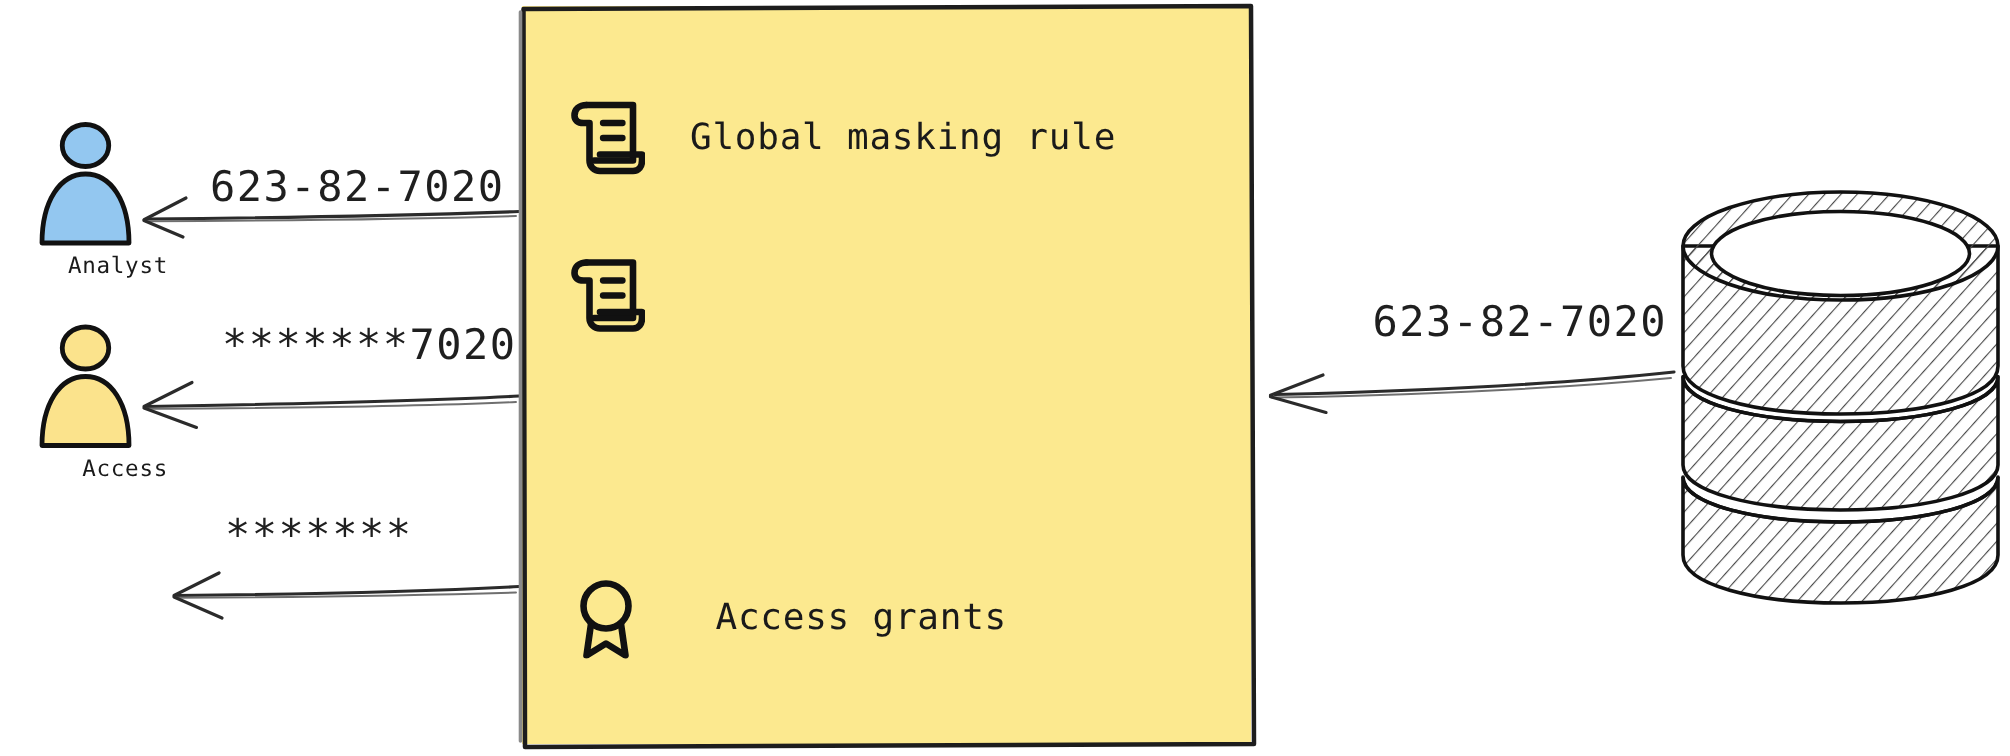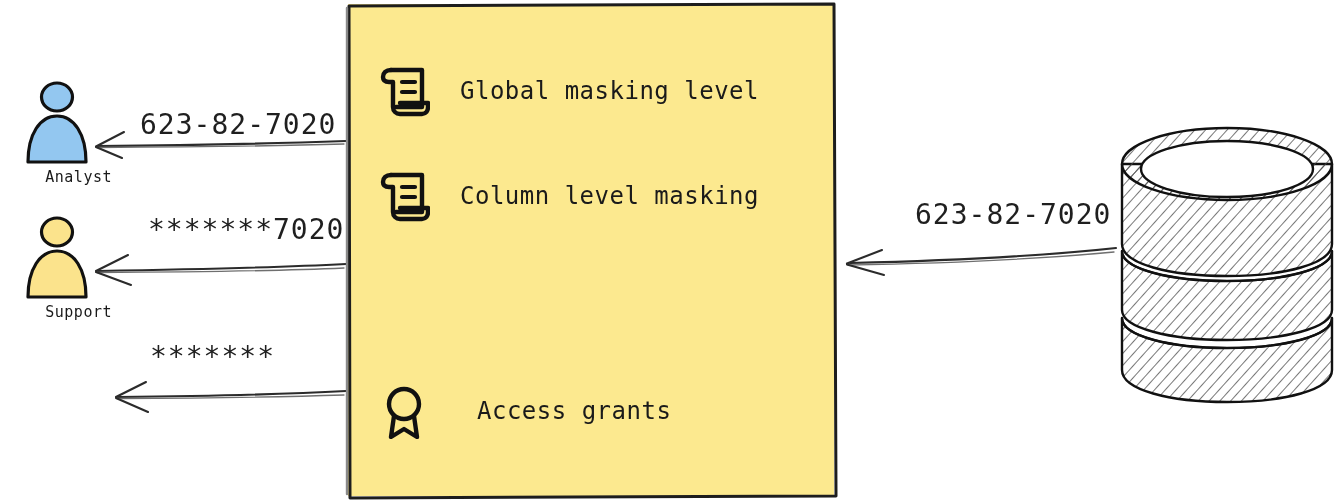--- a/index.html
+++ b/index.html
@@ -120,21 +120,21 @@
     <path d="M256 18 C190 20 120 21 9 21.5" fill="none" stroke="#6f6f6f" stroke-width="1.3" stroke-linecap="round"></path>
     <path d="M36 6 L8 20.5" fill="none" stroke="#2b2b2b" stroke-width="2.1" stroke-linecap="round"></path>
     <path d="M34 32 L8 21" fill="none" stroke="#2b2b2b" stroke-width="2.1" stroke-linecap="round"></path>
   </svg>
 
   <div class="actor" style="left:2px; top:213px;">
     <svg class="actor-figure" viewBox="0 0 78 92">
       <ellipse cx="39" cy="19" rx="15.5" ry="14" fill="#FBE38C" stroke="#111111" stroke-width="3.2"></ellipse>
       <path d="M10 84 C10 56 22 38 39 38 C56 38 68 56 68 84 Z" fill="#FBE38C" stroke="#111111" stroke-width="3.2" stroke-linejoin="round"></path>
     </svg>
-    <div class="actor-label">Support</div>
+    <div class="actor-label">Access</div>
   </div>
 
   <div class="arrow-label" style="left:148px; top:213px;">*******7020</div>
 
   <svg class="arrow-wrap" style="left:88px; top:250px;" width="262" height="38">
     <path d="M258 14 C200 17 130 19 10 21" fill="none" stroke="#2b2b2b" stroke-width="2.1" stroke-linecap="round"></path>
     <path d="M256 18 C190 21 120 22 9 22.5" fill="none" stroke="#6f6f6f" stroke-width="1.3" stroke-linecap="round"></path>
     <path d="M40 5 L8 21" fill="none" stroke="#2b2b2b" stroke-width="2.1" stroke-linecap="round"></path>
     <path d="M43 35 L8 22" fill="none" stroke="#2b2b2b" stroke-width="2.1" stroke-linecap="round"></path>
   </svg>
@@ -156,31 +156,30 @@
     <path d="M7 10 L7 496" fill="none" stroke="#8a8a8a" stroke-width="2.4" stroke-linecap="round"></path>
   </svg>
 
   <div class="policy-row" style="left:378px; top:58px;">
     <svg class="policy-icon" viewBox="0 0 52 56">
       <path d="M13 7 H44 V44 H18" fill="none" stroke="#111111" stroke-width="4.4" stroke-linejoin="round" stroke-linecap="round"></path>
       <path d="M13 7 C8 7 5 10 5 14 C5 17 7 19 11 19 H15 V44 C15 48 18 51 22 51 H44 C48 51 50 48 50 44 V40 H22" fill="none" stroke="#111111" stroke-width="4.4" stroke-linejoin="round" stroke-linecap="round"></path>
       <path d="M24 19 H37" fill="none" stroke="#111111" stroke-width="4.2" stroke-linecap="round"></path>
       <path d="M24 29 H37" fill="none" stroke="#111111" stroke-width="4.2" stroke-linecap="round"></path>
     </svg>
-    <span class="policy-text">Global masking level</span>
+    <span class="policy-text">Global masking rule</span>
   </div>
 
   <div class="policy-row" style="left:378px; top:163px;">
     <svg class="policy-icon" viewBox="0 0 52 56">
       <path d="M13 7 H44 V44 H18" fill="none" stroke="#111111" stroke-width="4.4" stroke-linejoin="round" stroke-linecap="round"></path>
       <path d="M13 7 C8 7 5 10 5 14 C5 17 7 19 11 19 H15 V44 C15 48 18 51 22 51 H44 C48 51 50 48 50 44 V40 H22" fill="none" stroke="#111111" stroke-width="4.4" stroke-linejoin="round" stroke-linecap="round"></path>
       <path d="M24 19 H37" fill="none" stroke="#111111" stroke-width="4.2" stroke-linecap="round"></path>
       <path d="M24 29 H37" fill="none" stroke="#111111" stroke-width="4.2" stroke-linecap="round"></path>
     </svg>
-    <span class="policy-text">Column level masking</span>
   </div>
 
 
   <div class="policy-row" style="left:378px; top:378px;gap:17px;">
     <svg class="policy-icon" viewBox="0 0 52 56">
       <circle cx="26" cy="21" r="15" fill="none" stroke="#111111" stroke-width="4.4"></circle>
       <path d="M16 33 L13 54 L26 46 L39 54 L36 33" fill="none" stroke="#111111" stroke-width="4.4" stroke-linejoin="round" stroke-linecap="round"></path>
     </svg>
     <span class="policy-text">Access grants</span>
   </div>

